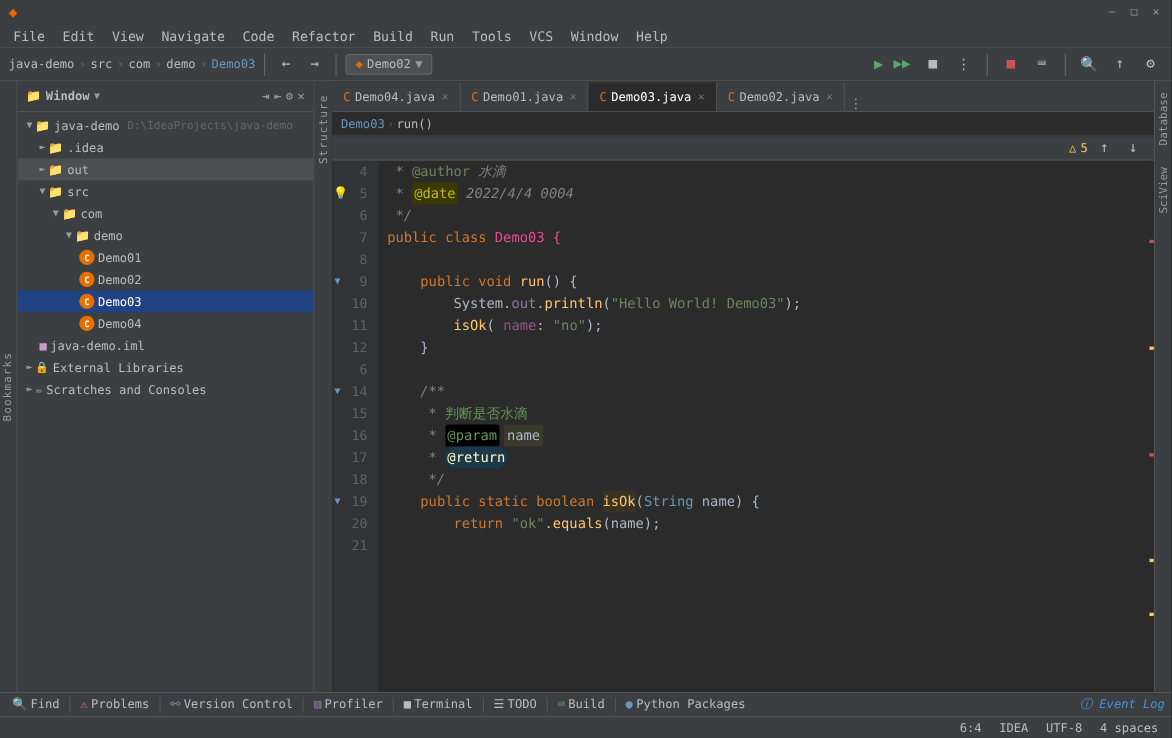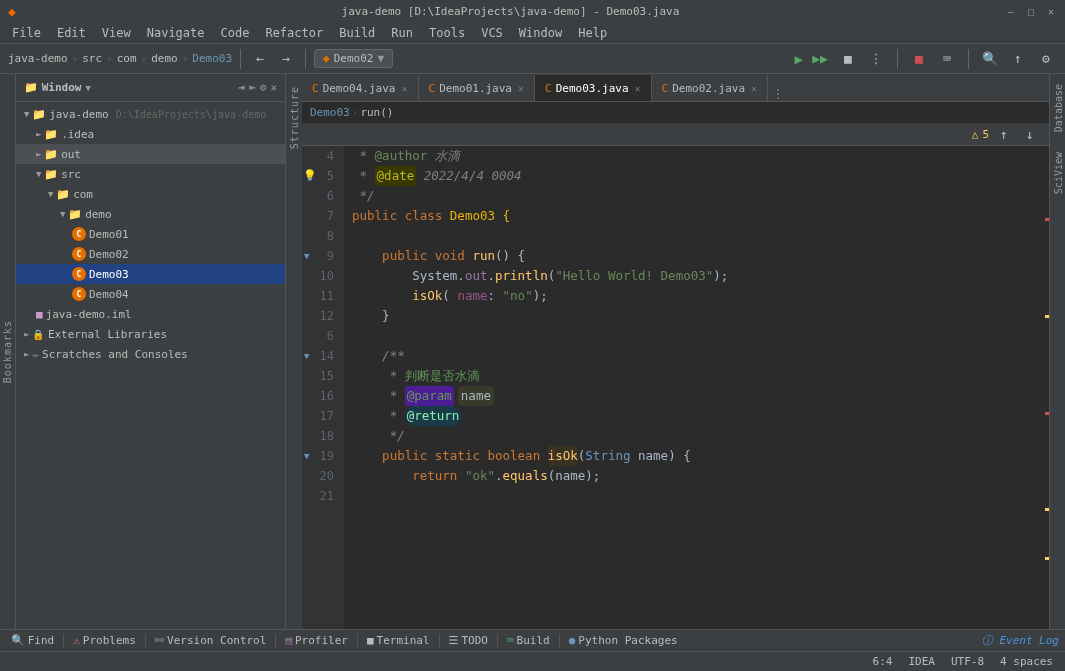--- a/index.html
+++ b/index.html
@@ -382,21 +382,20 @@
       letter-spacing: 1px;
     }
   </style>
 </head>
 <body>
 
 <div class="title-bar">
   <div class="title-bar-left">
     <span style="color:#ee6600;font-size:13px;">◆</span>
   </div>
-  <div class="title-bar-center">java-demo [D:\IdeaProjects\java-demo] - Demo03.java</div>
   <div class="title-bar-right">
     <span class="win-btn">–</span>
     <span class="win-btn">□</span>
     <span class="win-btn">✕</span>
   </div>
 </div>
 
 <div class="menu-bar">
   <span class="menu-item">File</span>
   <span class="menu-item">Edit</span>
@@ -629,21 +628,21 @@
 
         <div class="code-line">
           <span class="comment"> * </span><span style="color:#bbb529;background:#3a3a00;border-radius:2px;padding:0 2px;">@date</span><span class="comment"> 2022/4/4 0004</span>
         </div>
 
         <div class="code-line">
           <span class="comment"> */</span>
         </div>
 
         <div class="code-line">
-          <span class="kw">public </span><span class="kw">class </span><span style="color:#eab308;">Demo03 {</span>
+          <span class="kw">public </span><span class="kw">class </span><span style="color:#ec4899;">Demo03 {</span>
         </div>
 
         <div class="code-line">&nbsp;</div>
 
         <div class="code-line">
           <span style="color:#a9b7c6;">    </span><span class="kw">public </span><span class="kw">void </span><span class="method">run</span><span style="color:#a9b7c6;">() {</span>
         </div>
 
         <div class="code-line">
           <span style="color:#a9b7c6;">        System.</span><span style="color:#9876aa;">out</span><span style="color:#a9b7c6;">.</span><span class="method">println</span><span style="color:#a9b7c6;">(</span><span class="str">"Hello World! Demo03"</span><span style="color:#a9b7c6;">);</span>
@@ -661,25 +660,25 @@
 
         <div class="code-line">
           <span class="comment">    /**</span>
         </div>
 
         <div class="code-line">
           <span class="comment">     * </span><span class="chinese-comment">判断是否水滴</span>
         </div>
 
         <div class="code-line">
-          <span class="comment">     * </span><span style="color:#629755;background:#4c1d95;border-radius:2px;padding:0 2px;">@param</span><span style="color:#a9b7c6;background:#3a3a2a;border-radius:2px;padding:0 3px;margin-left:4px;">name</span>
-        </div>
-
-        <div class="code-line">
-          <span class="comment">     * </span><span style="color:#86efac;background:#1a3a4a;border-radius:10px;padding:0 2px;">@return</span>
+          <span class="comment">     * </span><span style="color:#629755;background:#000000;border-radius:2px;padding:0 2px;">@param</span><span style="color:#a9b7c6;background:#3a3a2a;border-radius:2px;padding:0 3px;margin-left:4px;">name</span>
+        </div>
+
+        <div class="code-line">
+          <span class="comment">     * </span><span style="color:#fef9c3;background:#1a3a4a;border-radius:10px;padding:0 2px;">@return</span>
         </div>
 
         <div class="code-line">
           <span class="comment">     */</span>
         </div>
 
         <div class="code-line">
           <span style="color:#a9b7c6;">    </span><span class="kw">public </span><span class="kw">static </span><span class="kw">boolean </span><span style="color:#ffc66d;background:#3a3223;border-radius:2px;">isOk</span><span style="color:#a9b7c6;">(</span><span style="color:#6897bb;">String</span><span style="color:#a9b7c6;"> name) {</span>
         </div>
 

